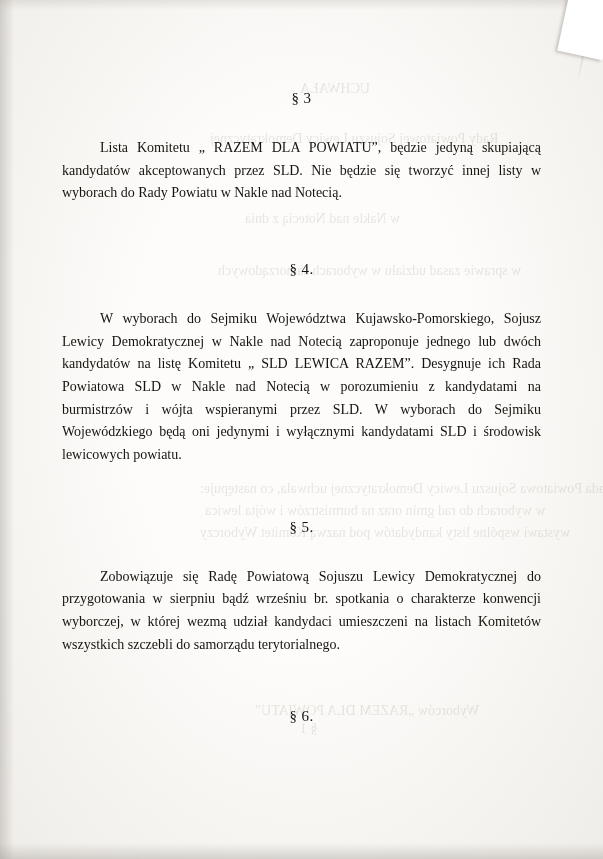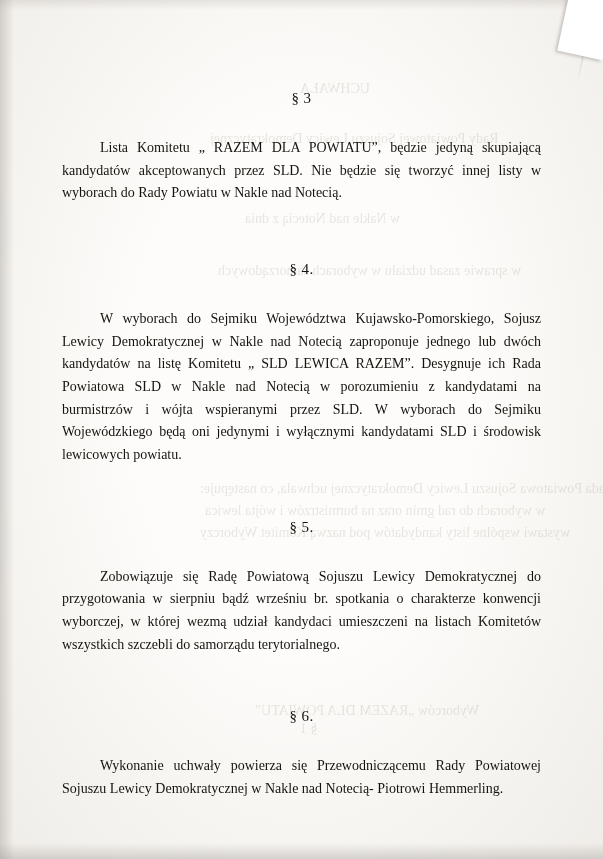--- a/index.html
+++ b/index.html
@@ -155,21 +155,20 @@
       <div class="section-heading">§ 5.</div>
       <div class="spacer-md"></div>
       <p class="para">Zobowiązuje się Radę Powiatową Sojuszu Lewicy Demokratycznej do przygotowania w sierpniu bądź wrześniu br. spotkania o charakterze konwencji wyborczej, w której wezmą udział kandydaci umieszczeni na listach Komitetów wszystkich szczebli do samorządu terytorialnego.</p>
     </div>
 
     <div style="height:52px"></div>
 
     <div class="section">
       <div class="section-heading">§ 6.</div>
       <div class="spacer-md"></div>
-      <p class="para">Wykonanie uchwały powierza się Przewodniczącemu Rady Powiatowej Sojuszu Lewicy Demokratycznej w Nakle nad Notecią- Piotrowi Hemmerling.</p>
     </div>
 
   </div>
 
   <div class="paper-tint"></div>
   <div class="edge-shadow-left"></div>
   <div class="edge-shadow-top"></div>
   <div class="edge-shadow-bottom"></div>
   <div class="corner-fold-edge"></div>
   <div class="corner-fold"></div>

